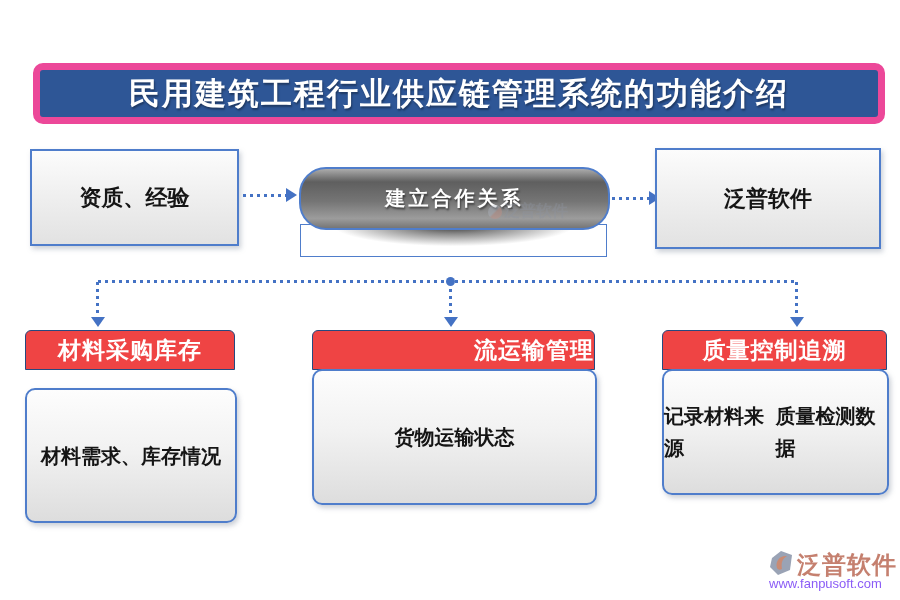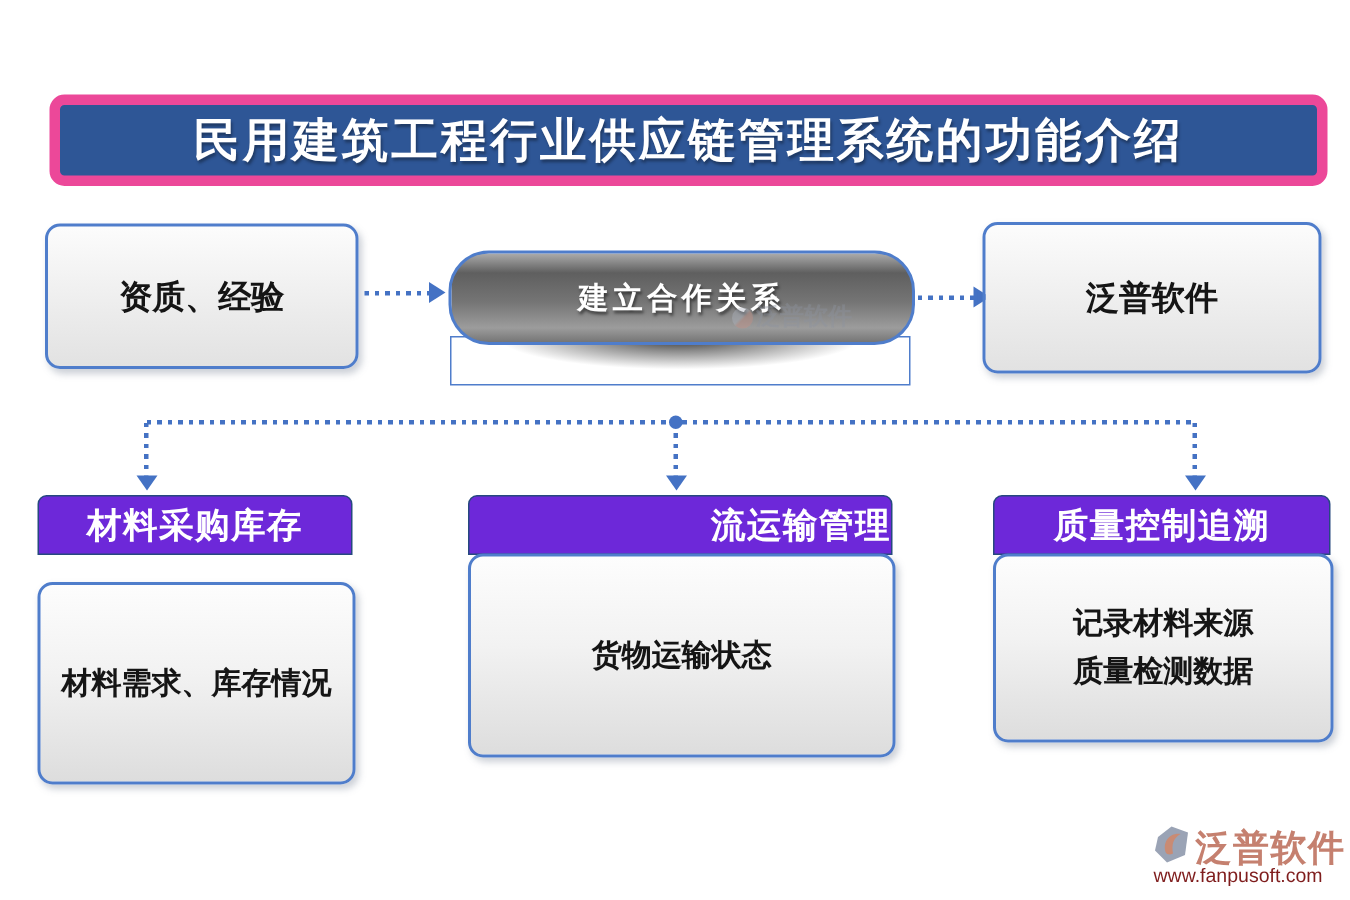--- a/index.html
+++ b/index.html
@@ -13,21 +13,21 @@
   .title-bar{
     left:33px;top:63px;width:838px;height:47px;border-radius:10px;
     background:#2E5696;border:7px solid #ec4899;
     display:flex;align-items:center;justify-content:center;
     color:#ffffff;font-size:31px;font-weight:bold;letter-spacing:2px;
     text-shadow:1px 2px 2px rgba(0,0,0,.35);
   }
 
   
   .soft-box{
-    border:2px solid #4F7DCB;border-radius:10px;
+    border:2px solid #4F7DCB;border-radius:0;
     background:linear-gradient(180deg,#fcfcfc 0%,#f0f0f0 45%,#e2e2e2 100%);
     box-shadow:2px 3px 5px rgba(110,120,140,.35);
     display:flex;align-items:center;justify-content:center;
     color:#151515;font-weight:bold;
   }
   .box-top-left{left:30px;top:149px;width:205px;height:93px;font-size:22px;}
   .box-top-right{left:655px;top:148px;width:222px;height:97px;font-size:22px;}
 
   
   .pill{
@@ -54,45 +54,45 @@
 
   
   .dot-h{height:3px;background-image:repeating-linear-gradient(90deg,#4472C4 0 3px,transparent 3px 7px);}
   .dot-v{width:3px;background-image:repeating-linear-gradient(180deg,#4472C4 0 3px,transparent 3px 7px);}
   .arrow-right{width:0;height:0;border-top:7px solid transparent;border-bottom:7px solid transparent;border-left:11px solid #4472C4;}
   .arrow-down{width:0;height:0;border-left:7px solid transparent;border-right:7px solid transparent;border-top:10px solid #4472C4;}
   .junction-dot{width:9px;height:9px;border-radius:50%;background:#4472C4;}
 
   
   .col-header{
-    background:#6d28d9;border:1px solid #26497f;border-radius:6px 6px 0 0;height:38px;
+    background:#ef4444;border:1px solid #26497f;border-radius:6px 6px 0 0;height:38px;
     display:flex;align-items:center;justify-content:center;
     color:#ffffff;font-size:23px;font-weight:bold;letter-spacing:1px;
   }
   .col-body{
     border:2px solid #4F7DCB;border-radius:10px;
     background:linear-gradient(180deg,#fdfdfd 0%,#f2f2f2 45%,#dddddd 100%);
     box-shadow:2px 3px 5px rgba(110,120,140,.35);
-    display:flex;flex-direction:column;align-items:center;justify-content:center;
+    display:flex;flex-direction:row;align-items:center;justify-content:center;
     color:#151515;font-size:20px;font-weight:bold;line-height:32px;
   }
   .h1c{left:25px;top:330px;width:208px;}
   .b1c{left:25px;top:388px;width:208px;height:131px;}
   .h2c{left:312px;top:330px;width:281px;justify-content:flex-end;}
   .b2c{left:312px;top:369px;width:281px;height:132px;}
   .h3c{left:662px;top:330px;width:223px;}
   .b3c{left:662px;top:369px;width:223px;height:122px;}
 
   
   .logo-name{
     left:797px;top:549px;font-size:24px;font-weight:bold;color:#C5806F;letter-spacing:1px;
     font-family:"Liberation Sans","DejaVu Sans",sans-serif;
   }
   .logo-url{
-    left:769px;top:576px;font-size:13px;color:#7f1d1d;
+    left:769px;top:576px;font-size:13px;color:#8b5cf6;
     font-family:"Liberation Sans","DejaVu Sans",sans-serif;
   }
 </style>
 </head>
 <body>
 
 <div class="abs title-bar">
   <span>民用建筑工程行业供应链管理系统的功能介绍</span>
 </div>
 

